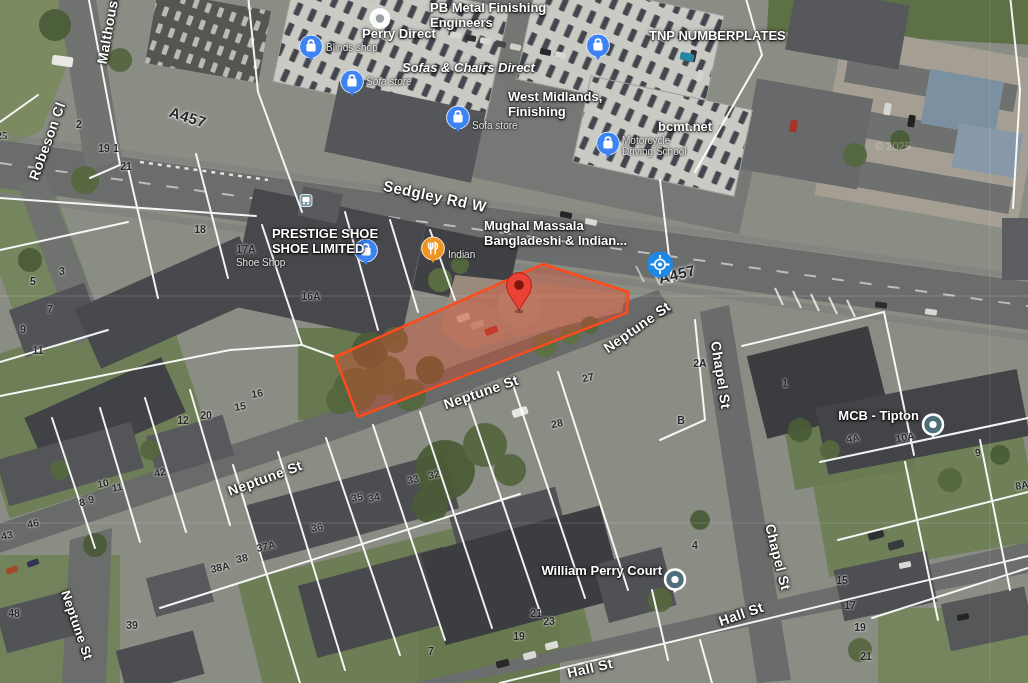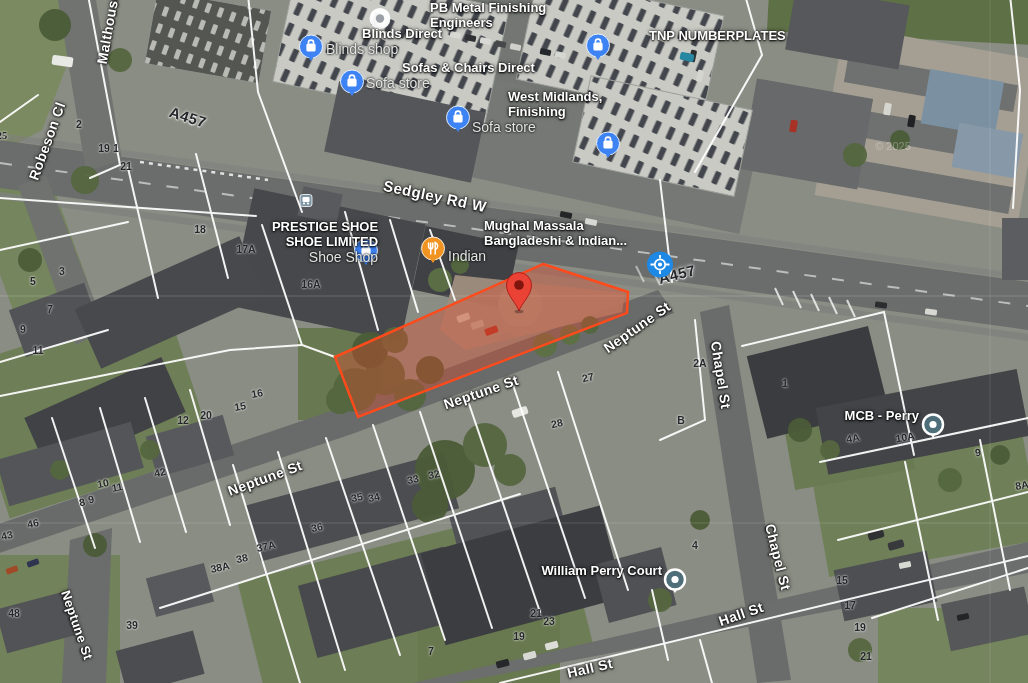--- a/index.html
+++ b/index.html
@@ -24,21 +24,21 @@
     transform:translate(-50%,-50%);
     text-shadow:0 0 2px rgba(255,255,255,.8),0 0 3px rgba(255,255,255,.55);
   }
   .place-label{position:absolute;line-height:1.14;white-space:nowrap;}
   .place-label .nm{
     color:#fff;font-size:13px;font-weight:600;
     text-shadow:0 0 2px rgba(0,0,0,.95),0 0 4px rgba(0,0,0,.7),0 1px 2px rgba(0,0,0,.9);
     margin-left:36px;
   }
   .place-label .sb{
-    color:#e3e5e3;font-size:14px;font-weight:400;
+    color:#e3e5e3;font-size:10px;font-weight:400;
     text-shadow:0 0 2px rgba(0,0,0,.95),0 0 3px rgba(0,0,0,.7);
   }
   .marker{position:absolute;width:30px;height:38px;}
   .marker svg{position:static;}
   #pin{position:absolute;width:34px;height:44px;z-index:60;}
   .watermark{position:absolute;color:rgba(255,255,255,.3);font-size:11px;transform:translate(-50%,-50%);}
   .z20{z-index:20}.z30{z-index:30}
 </style>
 </head>
 <body>
@@ -263,32 +263,32 @@
       </div>
       <div class="marker" style="left: 296px; top: 24px;">
         <svg width="30" height="38" viewBox="-15 -15 30 23">
           <circle r="11.5" fill="#3D83F3" stroke="rgba(255,255,255,.85)" stroke-width="1"></circle>
           <path d="M-3,10 L0,14.5 L3,10 Z" fill="#3D83F3"></path>
           <rect x="-4.6" y="-3" width="9.2" height="8" rx="1.6" fill="#fff"></rect>
           <path d="M-2.6,-2.8 v-1 a2.6,2.6 0 0 1 5.2,0 v1" fill="none" stroke="#fff" stroke-width="1.6"></path>
         </svg>
       </div>
       <div class="place-label" style="left: 326px; top: 27px;">
-        <div class="nm">Blinds Direct</div>
+        <div class="nm">Perry Direct</div>
         <div class="sb">Blinds shop</div>
       </div>
       <div class="marker" style="left: 337px; top: 59px;">
         <svg width="30" height="38" viewBox="-15 -15 30 23">
           <circle r="11.5" fill="#3D83F3" stroke="rgba(255,255,255,.85)" stroke-width="1"></circle>
           <path d="M-3,10 L0,14.5 L3,10 Z" fill="#3D83F3"></path>
           <rect x="-4.6" y="-3" width="9.2" height="8" rx="1.6" fill="#fff"></rect>
           <path d="M-2.6,-2.8 v-1 a2.6,2.6 0 0 1 5.2,0 v1" fill="none" stroke="#fff" stroke-width="1.6"></path>
         </svg>
       </div>
-      <div class="place-label" style="left: 366px; top: 61px;">
+      <div class="place-label" style="left: 366px; top: 61px; font-style: italic;">
         <div class="nm">Sofas &amp; Chairs Direct</div>
         <div class="sb">Sofa store</div>
       </div>
       <div class="marker" style="left: 443px; top: 95px;">
         <svg width="30" height="38" viewBox="-15 -15 30 23">
           <circle r="11.5" fill="#3D83F3" stroke="rgba(255,255,255,.85)" stroke-width="1"></circle>
           <path d="M-3,10 L0,14.5 L3,10 Z" fill="#3D83F3"></path>
           <rect x="-4.6" y="-3" width="9.2" height="8" rx="1.6" fill="#fff"></rect>
           <path d="M-2.6,-2.8 v-1 a2.6,2.6 0 0 1 5.2,0 v1" fill="none" stroke="#fff" stroke-width="1.6"></path>
         </svg>
@@ -310,29 +310,34 @@
         <div class="nm">TNP NUMBERPLATES</div>
       </div>
       <div class="marker" style="left: 593px; top: 121px;">
         <svg width="30" height="38" viewBox="-15 -15 30 23">
           <circle r="11.5" fill="#3D83F3" stroke="rgba(255,255,255,.85)" stroke-width="1"></circle>
           <path d="M-3,10 L0,14.5 L3,10 Z" fill="#3D83F3"></path>
           <rect x="-4.6" y="-3" width="9.2" height="8" rx="1.6" fill="#fff"></rect>
           <path d="M-2.6,-2.8 v-1 a2.6,2.6 0 0 1 5.2,0 v1" fill="none" stroke="#fff" stroke-width="1.6"></path>
         </svg>
       </div>
+      <div class="place-label" style="left: 622px; top: 120px;">
+        <div class="nm">bcmt.net</div>
+        <div class="sb">Motorcycle</div>
+        <div class="sb">Driving School</div>
+      </div>
       <div class="marker" style="left: 351px; top: 228px;">
         <svg width="30" height="38" viewBox="-15 -15 30 23">
           <circle r="11.5" fill="#3D83F3" stroke="rgba(255,255,255,.85)" stroke-width="1"></circle>
           <path d="M-3,10 L0,14.5 L3,10 Z" fill="#3D83F3"></path>
           <rect x="-4.6" y="-3" width="9.2" height="8" rx="1.6" fill="#fff"></rect>
           <path d="M-2.6,-2.8 v-1 a2.6,2.6 0 0 1 5.2,0 v1" fill="none" stroke="#fff" stroke-width="1.6"></path>
         </svg>
       </div>
-      <div class="place-label" style="left: 307px; top: 220px; transform: translateX(-50%); text-align: right;">
+      <div class="place-label" style="left: 307px; top: 227px; transform: translateX(-50%); text-align: left;">
         <div class="nm">PRESTIGE SHOE</div>
         <div class="nm">SHOE LIMITED</div>
         <div class="sb">Shoe Shop</div>
       </div>
       <div class="marker" style="left: 418px; top: 226px;">
         <svg width="30" height="38" viewBox="-15 -15 30 23">
           <circle r="11.5" fill="#F09321" stroke="rgba(255,255,255,.85)" stroke-width="1"></circle>
           <path d="M-3,10 L0,14.5 L3,10 Z" fill="#F09321"></path>
           <path d="M-4.4,-6 v4.2 a2.1,2.1 0 0 0 4.2,0 V-6 M-2.3,-6 V6" stroke="#fff" stroke-width="1.5" fill="none"></path>
           <path d="M2.2,6 V-6 c2.8,1.2 3.6,4.8 .6,6.8" stroke="#fff" stroke-width="1.5" fill="none"></path>
@@ -344,21 +349,21 @@
         <div class="sb">Indian</div>
       </div>
       <div class="marker" style="left: 918px; top: 402px;">
         <svg width="30" height="38" viewBox="-15 -15 30 23">
           <path d="M-3,9 L0,13.5 L3,9 Z" fill="#fff"></path>
           <circle r="10" fill="#4E6E79" stroke="#fff" stroke-width="2.5"></circle>
           <circle r="3.6" fill="#fff"></circle>
         </svg>
       </div>
       <div class="place-label" style="left: 919px; top: 409px; transform: translateX(-100%); text-align: right;">
-        <div class="nm">MCB - Perry</div>
+        <div class="nm">MCB - Tipton</div>
       </div>
       <div class="marker" style="left: 660px; top: 557px;">
         <svg width="30" height="38" viewBox="-15 -15 30 23">
           <path d="M-3,9 L0,13.5 L3,9 Z" fill="#fff"></path>
           <circle r="10" fill="#4E6E79" stroke="#fff" stroke-width="2.5"></circle>
           <circle r="3.6" fill="#fff"></circle>
         </svg>
       </div>
       <div class="place-label" style="left: 662px; top: 564px; transform: translateX(-100%); text-align: right;">
         <div class="nm">William Perry Court</div>
@@ -391,21 +396,21 @@
           <circle cx="-2" cy="3" r="1.1" fill="#fff"></circle>
           <circle cx="2" cy="3" r="1.1" fill="#fff"></circle>
         </svg>
       </div>
       <div class="parcel-num" style="left: 2px; top: 135px; transform: translate(-50%, -50%) rotate(0deg); font-family: Liberation Serif, serif;">25</div>
       <div class="parcel-num" style="left: 79px; top: 124px; transform: translate(-50%, -50%) rotate(0deg);">2</div>
       <div class="parcel-num" style="left: 104px; top: 148px; transform: translate(-50%, -50%) rotate(0deg);">19</div>
       <div class="parcel-num" style="left: 116px; top: 148px; transform: translate(-50%, -50%) rotate(0deg);">1</div>
       <div class="parcel-num" style="left: 126px; top: 166px; transform: translate(-50%, -50%) rotate(0deg);">21</div>
       <div class="parcel-num" style="left: 246px; top: 249px; transform: translate(-50%, -50%) rotate(0deg);">17A</div>
-      <div class="parcel-num" style="left: 311px; top: 284px; transform: translate(-50%, -50%) rotate(0deg);">16A</div>
+      <div class="parcel-num" style="left: 311px; top: 296px; transform: translate(-50%, -50%) rotate(0deg);">16A</div>
       <div class="parcel-num" style="left: 62px; top: 271px; transform: translate(-50%, -50%) rotate(0deg);">3</div>
       <div class="parcel-num" style="left: 33px; top: 281px; transform: translate(-50%, -50%) rotate(0deg);">5</div>
       <div class="parcel-num" style="left: 50px; top: 309px; transform: translate(-50%, -50%) rotate(0deg);">7</div>
       <div class="parcel-num" style="left: 23px; top: 329px; transform: translate(-50%, -50%) rotate(0deg);">9</div>
       <div class="parcel-num" style="left: 38px; top: 350px; transform: translate(-50%, -50%) rotate(0deg);">11</div>
       <div class="parcel-num" style="left: 200px; top: 229px; transform: translate(-50%, -50%) rotate(0deg);">18</div>
       <div class="parcel-num" style="left: 183px; top: 420px; transform: translate(-50%, -50%) rotate(0deg);">12</div>
       <div class="parcel-num" style="left: 206px; top: 415px; transform: translate(-50%, -50%) rotate(0deg);">20</div>
       <div class="parcel-num" style="left: 257px; top: 393px; transform: translate(-50%, -50%) rotate(-10deg);">16</div>
       <div class="parcel-num" style="left: 240px; top: 406px; transform: translate(-50%, -50%) rotate(-10deg);">15</div>

